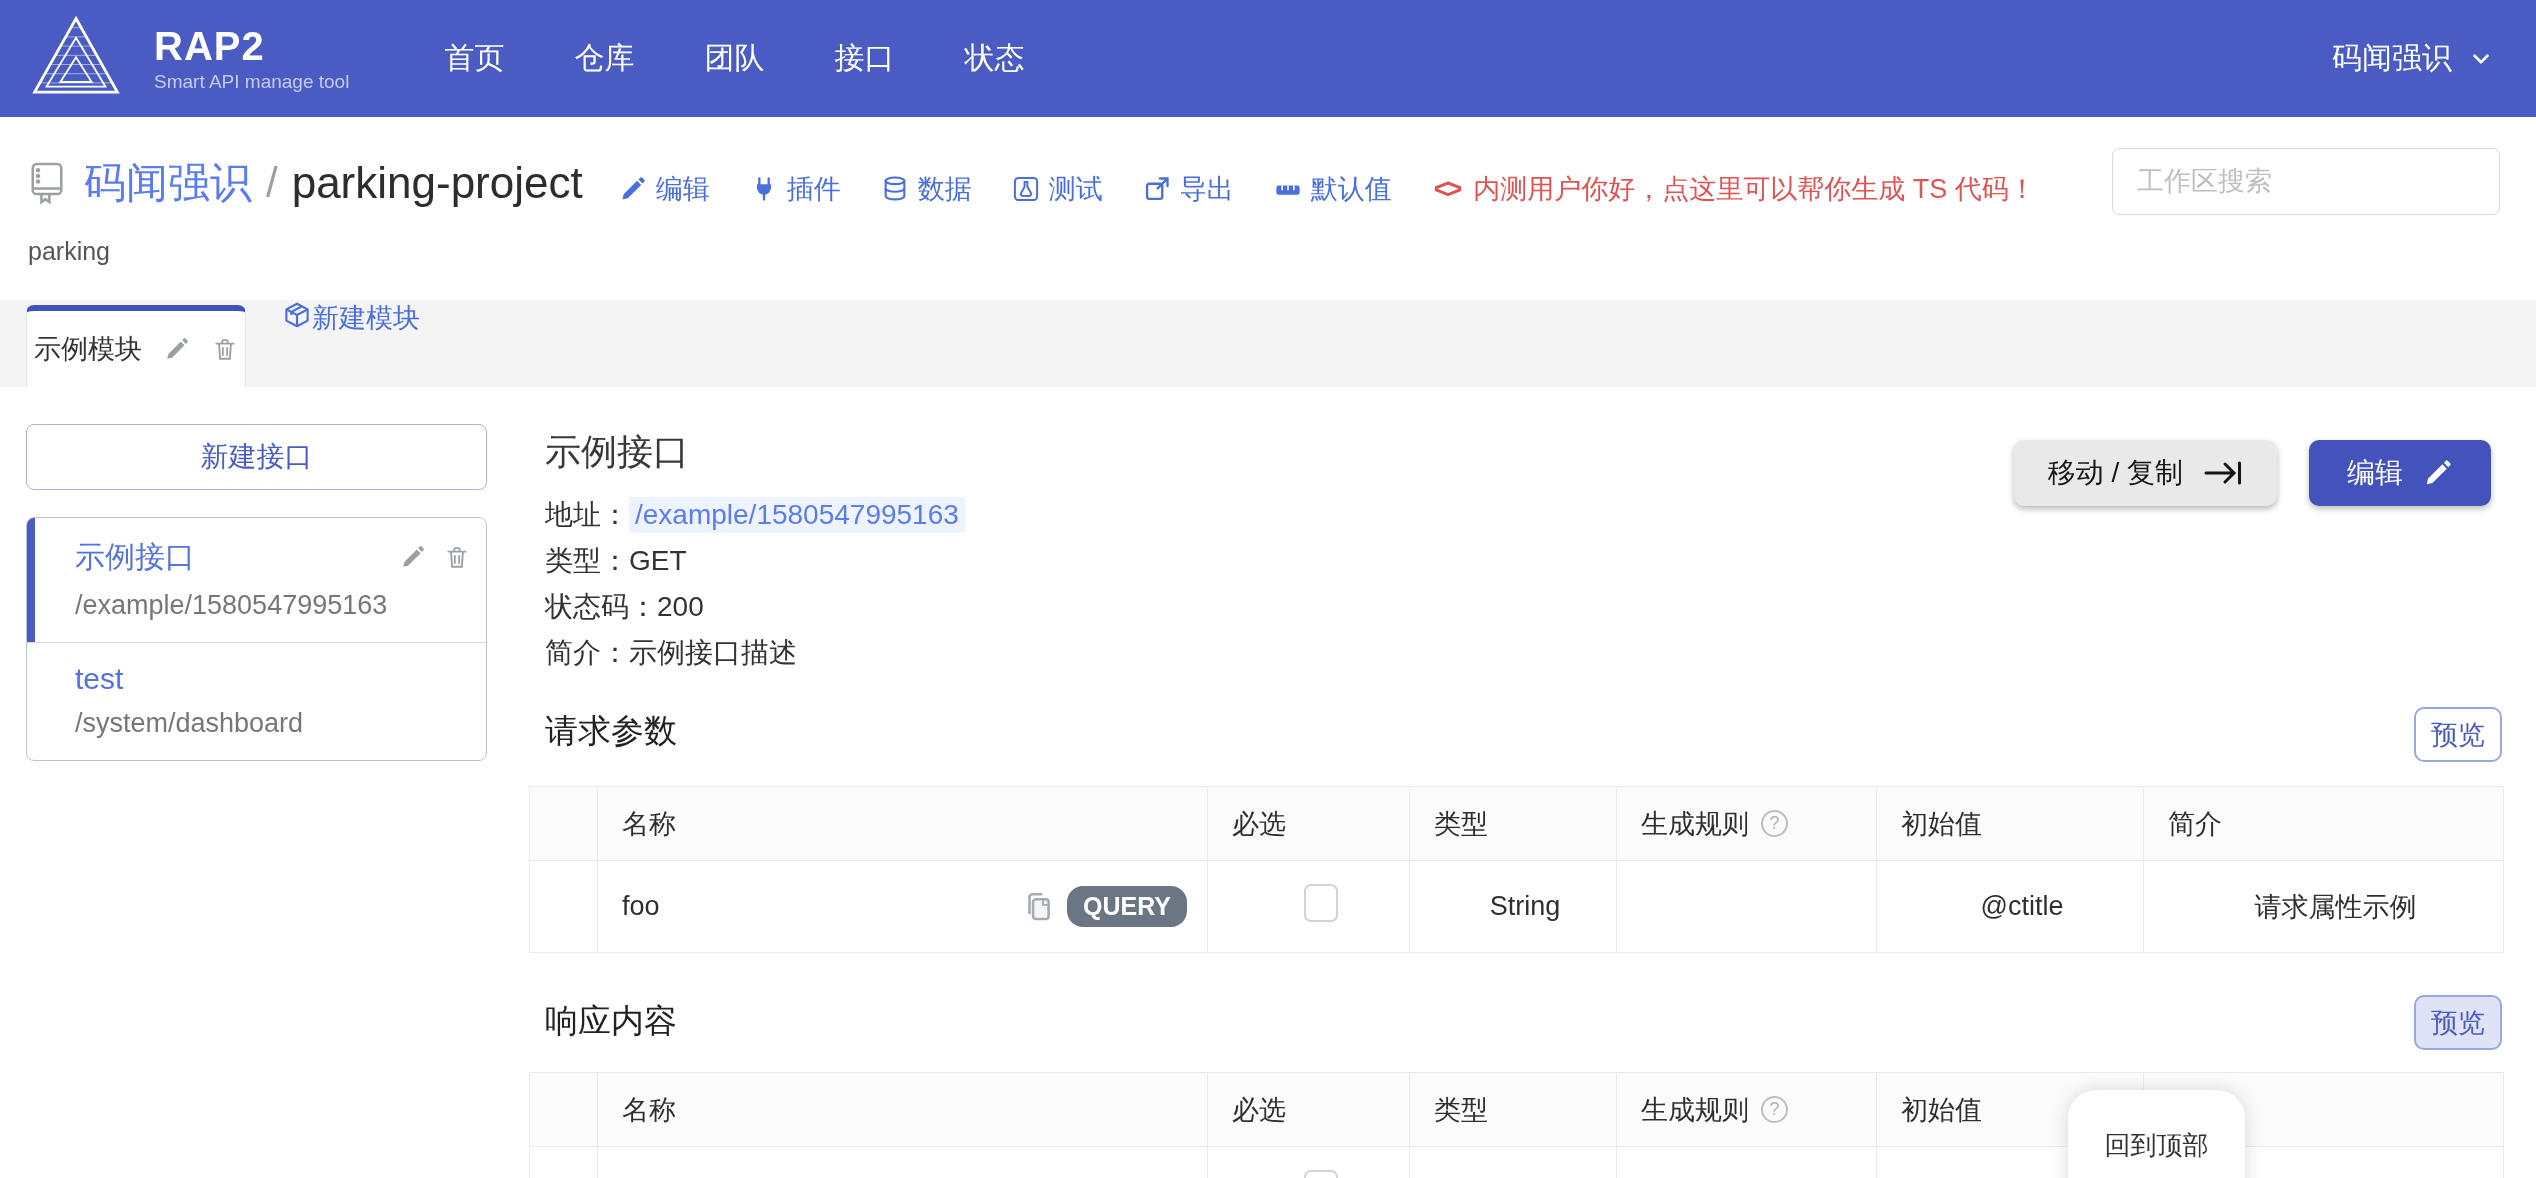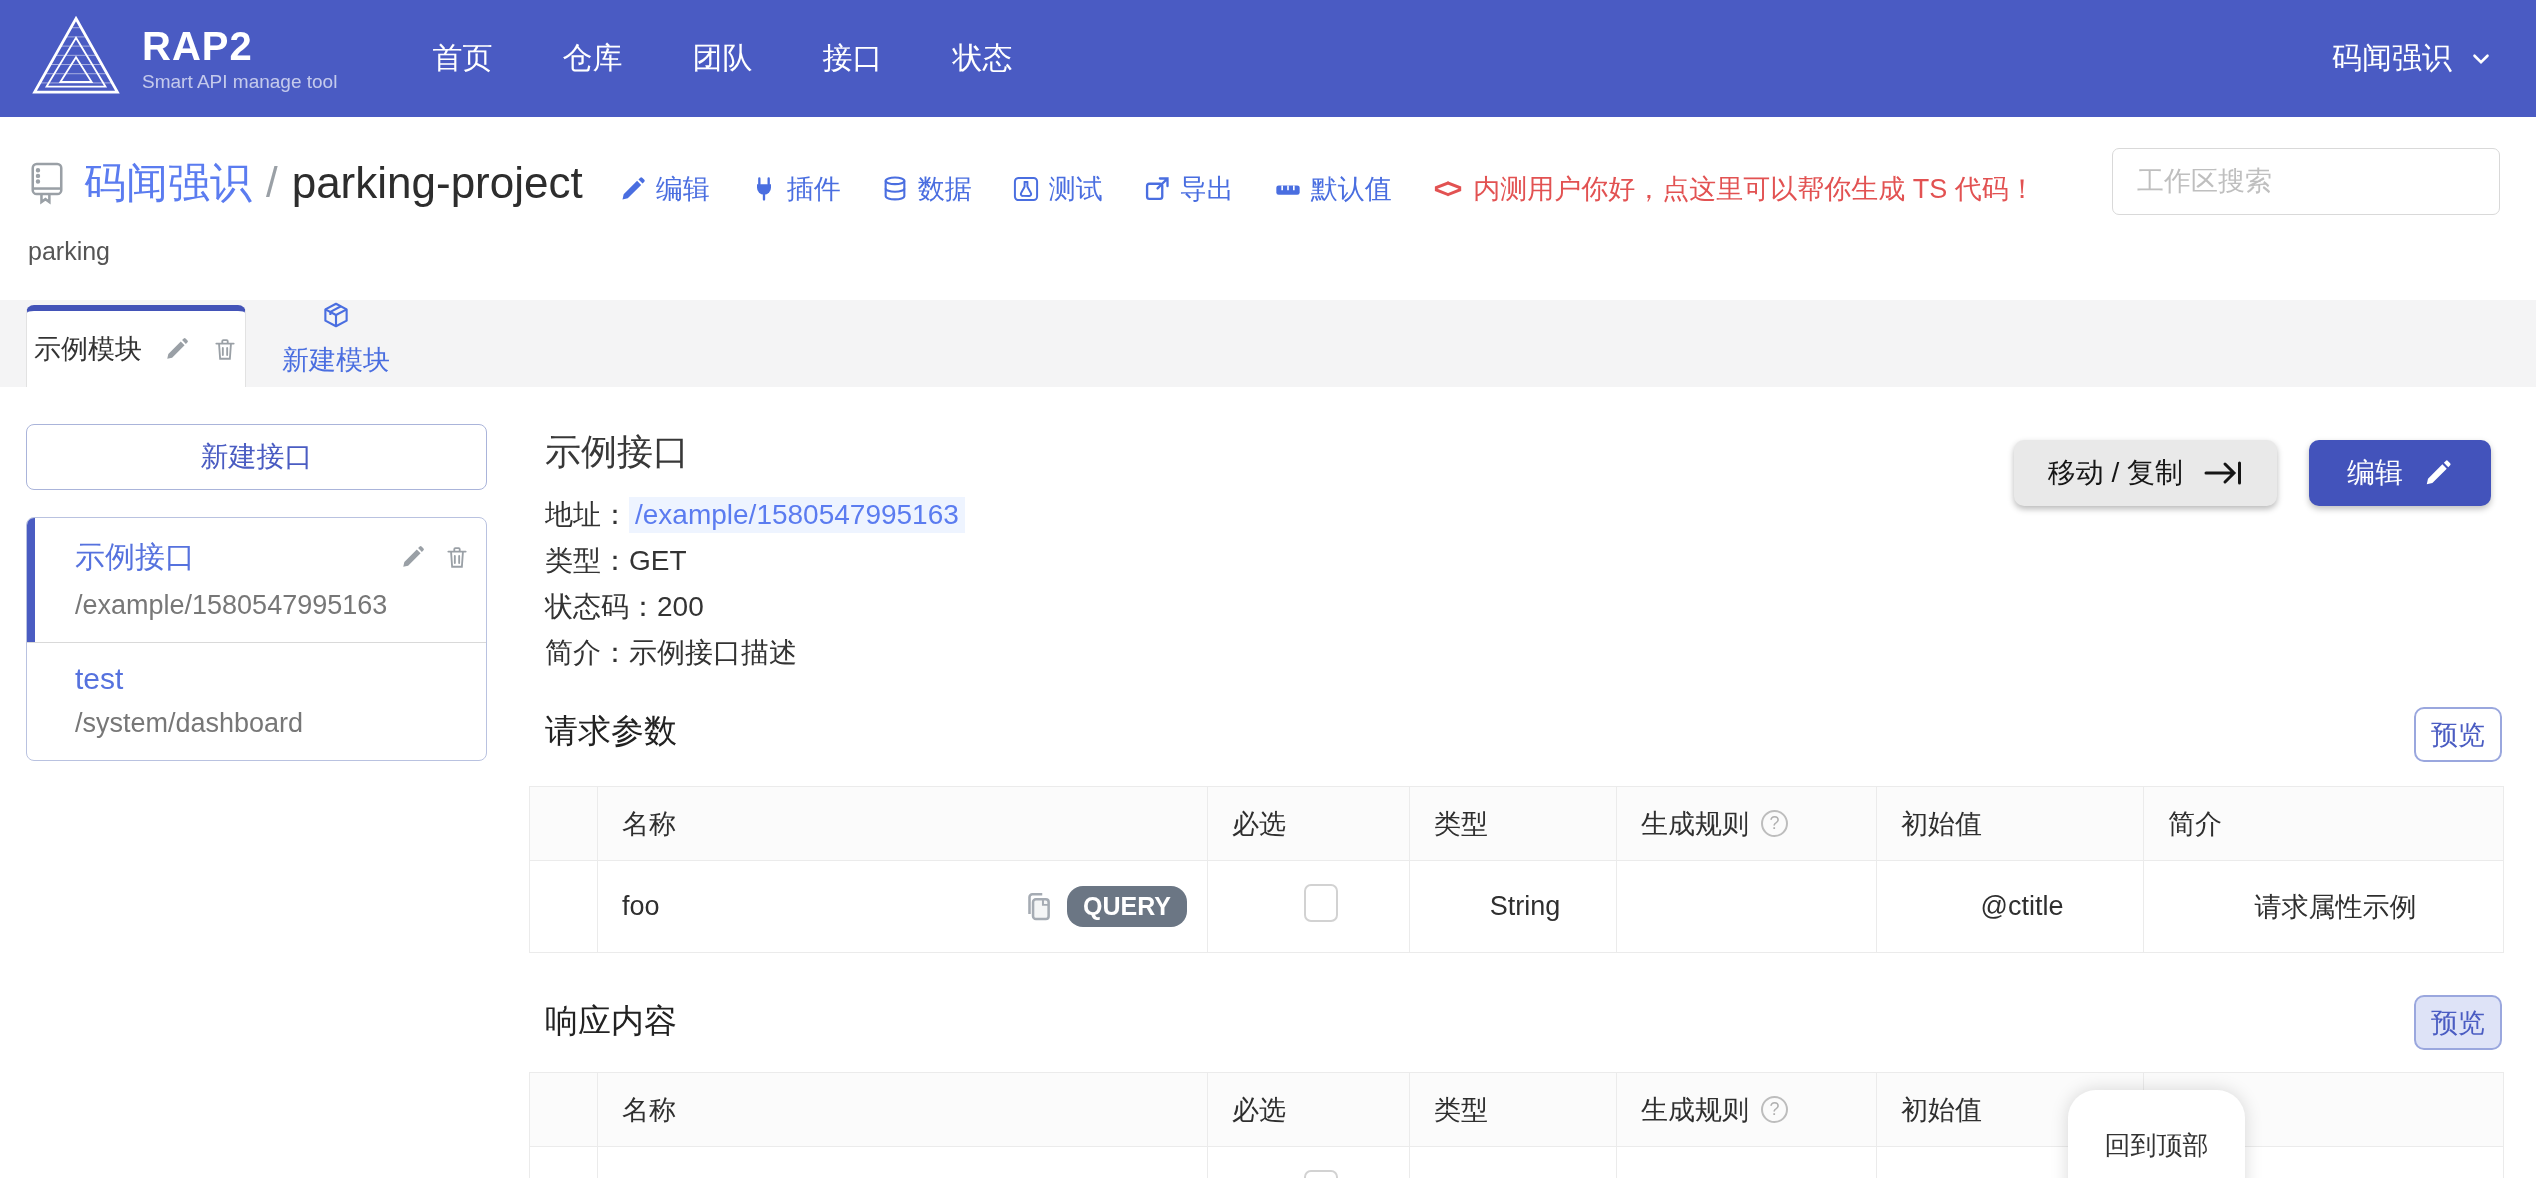--- a/index.html
+++ b/index.html
@@ -5,21 +5,21 @@
   html,body{margin:0;padding:0;}
   body{
     width:2536px;height:1178px;overflow:hidden;position:relative;
     font-family:"Liberation Sans","DejaVu Sans",sans-serif;
     background:#fff;color:#333;
   }
   
   .navbar{height:117px;background:#4a5bc3;display:flex;align-items:center;}
   .logo{display:flex;align-items:center;margin-left:30px;cursor:pointer;}
   .logo-mark{width:92px;height:92px;}
-  .logo-text{margin-left:20px;color:#fff;}
+  .logo-text{margin-left:32px;color:#fff;}
   .logo-title{font-size:40px;font-weight:700;letter-spacing:1px;line-height:1.1;}
   .logo-sub{font-size:19px;color:rgba(255,255,255,.68);margin-top:3px;}
   .nav-items{display:flex;margin-left:95px;gap:70px;}
   .nav-item{color:#fff;font-size:30px;font-weight:500;cursor:pointer;padding:10px 0;}
   .navbar-right{margin-left:auto;margin-right:42px;display:flex;align-items:center;gap:16px;color:#fff;font-size:30px;font-weight:500;cursor:pointer;}
   
   .page-header{position:relative;height:183px;background:#fff;box-sizing:border-box;padding:38px 36px 0 28px;}
   .crumb-row{display:flex;align-items:center;}
   .book-icon{width:38px;height:46px;color:#9aa0a6;flex:none;}
   .crumb-org{font-size:42px;color:#5b7cf0;margin-left:18px;cursor:pointer;}
@@ -35,21 +35,21 @@
     font-family:inherit;}
   .search-input::placeholder{color:#bfbfbf;}
   .project-desc{margin-top:26px;font-size:25px;color:#555;}
   
   .tabstrip{position:absolute;top:300px;left:0;right:0;height:87px;background:#f4f4f5;border-bottom:1px solid #e1e1e1;}
   .tab-active{position:absolute;left:26px;top:5px;bottom:-1px;width:220px;background:#fff;
     border:1px solid #e2e2e2;border-bottom:1px solid #fff;border-top:6px solid #4353b8;border-radius:8px 8px 0 0;
     box-sizing:border-box;display:flex;align-items:center;justify-content:center;gap:22px;font-size:27px;color:#333;cursor:pointer;}
   .tab-active .icon-sm{color:#9aa0a6;cursor:pointer;}
   .icon-sm{width:26px;height:26px;}
-  .new-module{position:absolute;left:282px;top:0;height:100%;display:flex;align-items:center;gap:12px;color:#4a6ee0;font-size:27px;cursor:pointer;flex-direction:column;}
+  .new-module{position:absolute;left:282px;top:0;height:100%;display:flex;gap:0;color:#4a6ee0;font-size:27px;cursor:pointer;}
   .new-module svg{width:30px;height:30px;}
   
   .content{position:absolute;top:387px;left:0;right:0;bottom:0;background:#fff;}
   
   .sidebar{position:absolute;left:26px;top:37px;width:461px;}
   .btn-new-if{width:100%;height:66px;background:#fff;border:1px solid #aab4da;border-radius:8px;
     color:#4a5cc2;font-size:28px;cursor:pointer;font-family:inherit;}
   .if-list{margin-top:27px;border:1px solid #b9c2e0;border-radius:8px;background:#fff;overflow:hidden;}
   .if-item{position:relative;padding:19px 24px 21px 48px;cursor:pointer;}
   .if-item + .if-item{border-top:1px solid #d9d9d9;}

